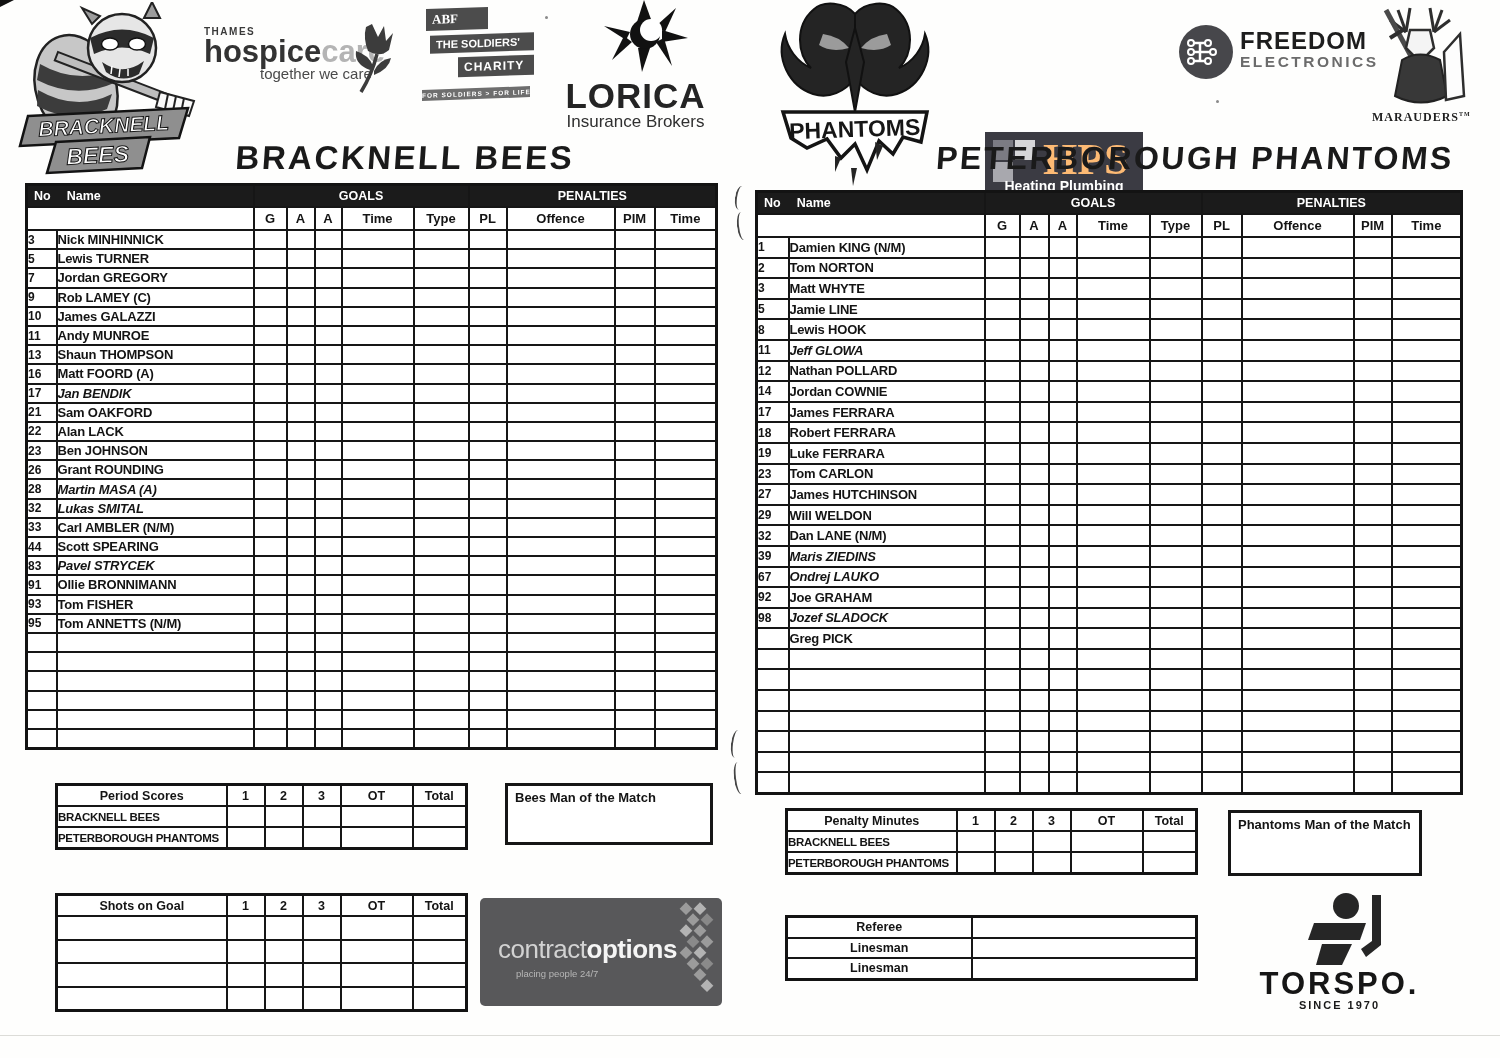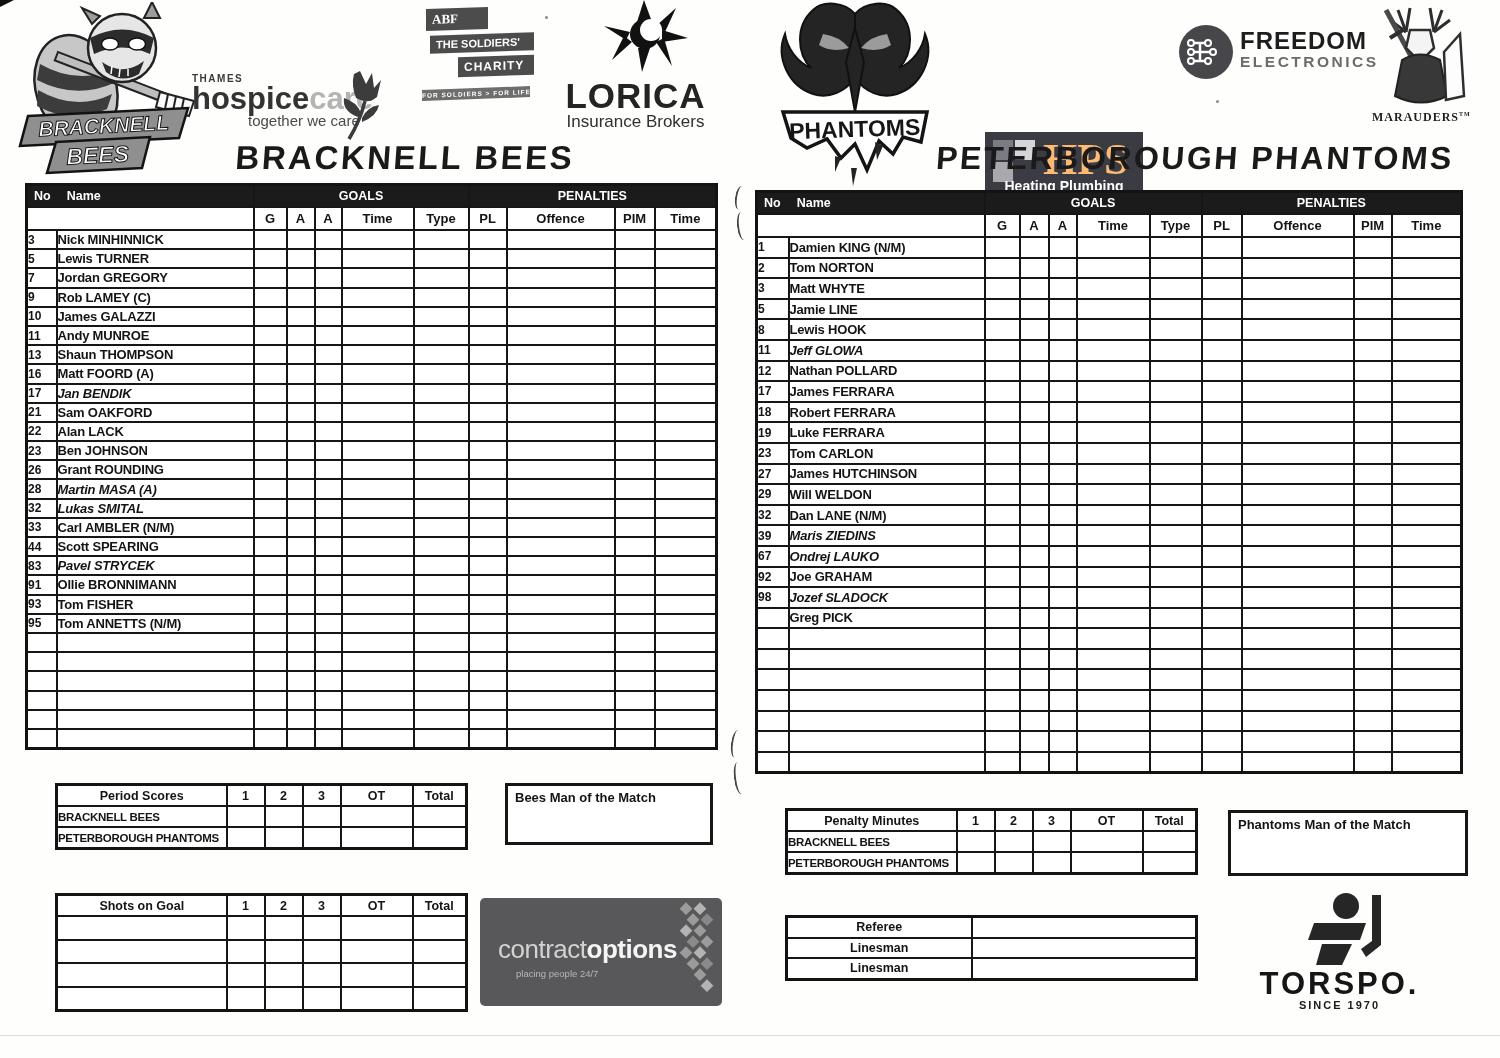--- a/index.html
+++ b/index.html
@@ -118,21 +118,21 @@
       <line x1="96" y1="64" x2="95" y2="72" stroke="#fff" stroke-width="1.5"></line>
       <line x1="104" y1="67" x2="103" y2="75" stroke="#fff" stroke-width="1.5"></line>
       <line x1="112" y1="67" x2="112" y2="74" stroke="#fff" stroke-width="1.5"></line>
       <polygon points="12,114 172,106 163,136 4,144" fill="#8f8f8f" stroke="#131313" stroke-width="2.5"></polygon>
       <text x="88" y="131" text-anchor="middle" font-size="21" font-weight="bold" font-style="italic" fill="#fff" stroke="#131313" stroke-width="1" transform="rotate(-3 88 131)" font-family="Liberation Sans, sans-serif">BRACKNELL</text>
       <polygon points="40,140 134,135 126,166 31,171" fill="#8f8f8f" stroke="#131313" stroke-width="2.5"></polygon>
       <text x="82" y="161" text-anchor="middle" font-size="23" font-weight="bold" font-style="italic" fill="#fff" stroke="#131313" stroke-width="1" transform="rotate(-3 82 161)" font-family="Liberation Sans, sans-serif">BEES</text>
     </svg>
   </div>
 
-  <div class="abs" style="left:192px;top:26px;width:190px;height:78px;margin-top:47px;">
+  <div class="abs" style="left:204px;top:26px;width:190px;height:78px;">
     <div class="hosp-small">THAMES</div>
     <div class="hosp-main"><span class="hosp-bold">hospice</span><span class="hosp-light">care</span></div>
     <div class="hosp-tag">together we care</div>
     <svg class="abs" style="left:148px;top:-4px;" width="44" height="76" viewBox="0 0 44 76">
       <path d="M20,2 L26,15 L32,4 L34,19 L41,11 L37,28 Q28,36 16,29 Q11,16 14,5 Z" fill="#3c3c3c"></path>
       <path d="M25,32 Q20,52 9,70" stroke="#3c3c3c" stroke-width="3.5" fill="none"></path>
       <path d="M18,48 Q2,42 4,29 Q17,33 21,44 Z" fill="#3c3c3c"></path>
       <path d="M22,53 Q37,47 39,36 Q27,38 22,49 Z" fill="#3c3c3c"></path>
     </svg>
   </div>
@@ -860,20 +860,33 @@
           <td class="c-grid"></td>
           <td class="c-grid"></td>
           <td class="c-grid"></td>
           <td class="c-grid"></td>
           <td class="c-grid"></td>
           <td class="c-grid"></td>
           <td class="c-grid"></td>
           <td class="c-grid"></td>
         </tr>
         <tr>
+          <td class="c-no">14</td>
+          <td class="c-name">Jordan COWNIE</td>
+          <td class="c-grid"></td>
+          <td class="c-grid"></td>
+          <td class="c-grid"></td>
+          <td class="c-grid"></td>
+          <td class="c-grid"></td>
+          <td class="c-grid"></td>
+          <td class="c-grid"></td>
+          <td class="c-grid"></td>
+          <td class="c-grid"></td>
+        </tr>
+        <tr>
           <td class="c-no">17</td>
           <td class="c-name">James FERRARA</td>
           <td class="c-grid"></td>
           <td class="c-grid"></td>
           <td class="c-grid"></td>
           <td class="c-grid"></td>
           <td class="c-grid"></td>
           <td class="c-grid"></td>
           <td class="c-grid"></td>
           <td class="c-grid"></td>
@@ -1148,21 +1161,21 @@
           <td class="s-label">PETERBOROUGH PHANTOMS</td>
           <td class="s-cell"></td>
           <td class="s-cell"></td>
           <td class="s-cell"></td>
           <td class="s-cell"></td>
           <td class="s-cell"></td>
         </tr>
       </tbody>
     </table>
 
-  <div class="abs motm" style="left:1228px;top:810px;width:240px;height:66px;">
+  <div class="abs motm" style="left:1228px;top:810px;width:194px;height:66px;">
     <span>Phantoms Man of the Match</span>
   </div>
 
   <table class="abs officials" id="officials" style="left:785px;top:915px;width:410px;">
     <colgroup>
         <col style="width:185px">
         <col style="width:225px">
       </colgroup>
   <tbody>
         <tr>

